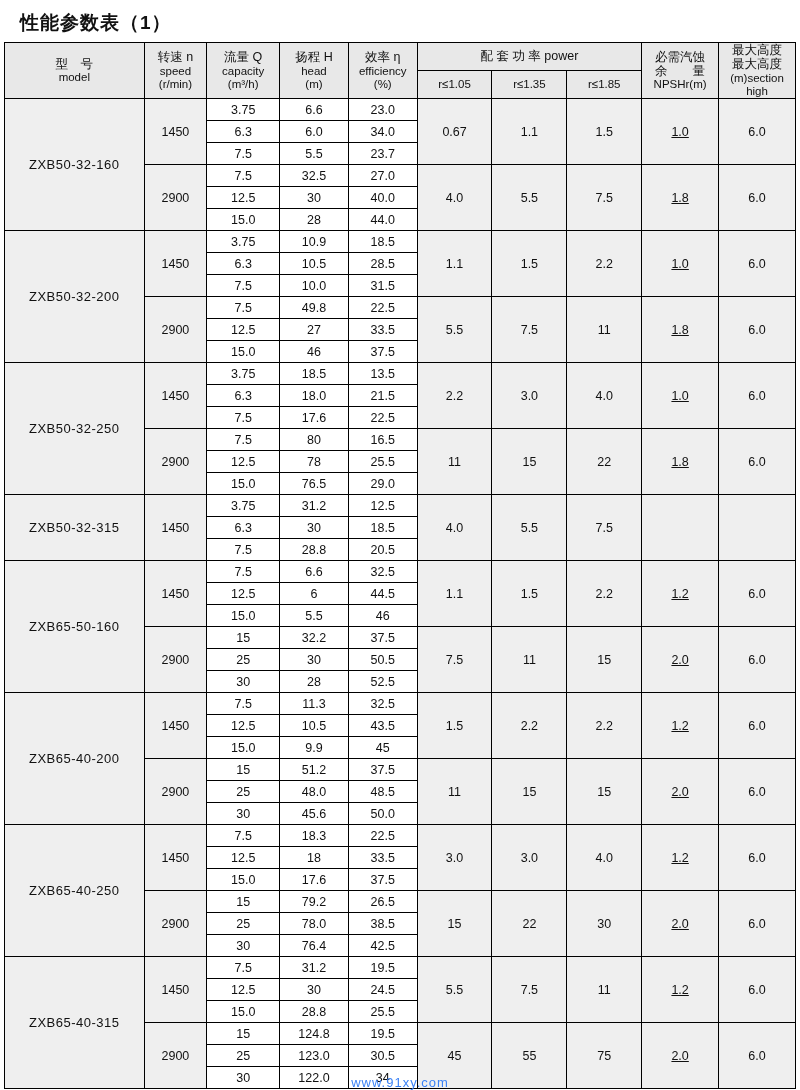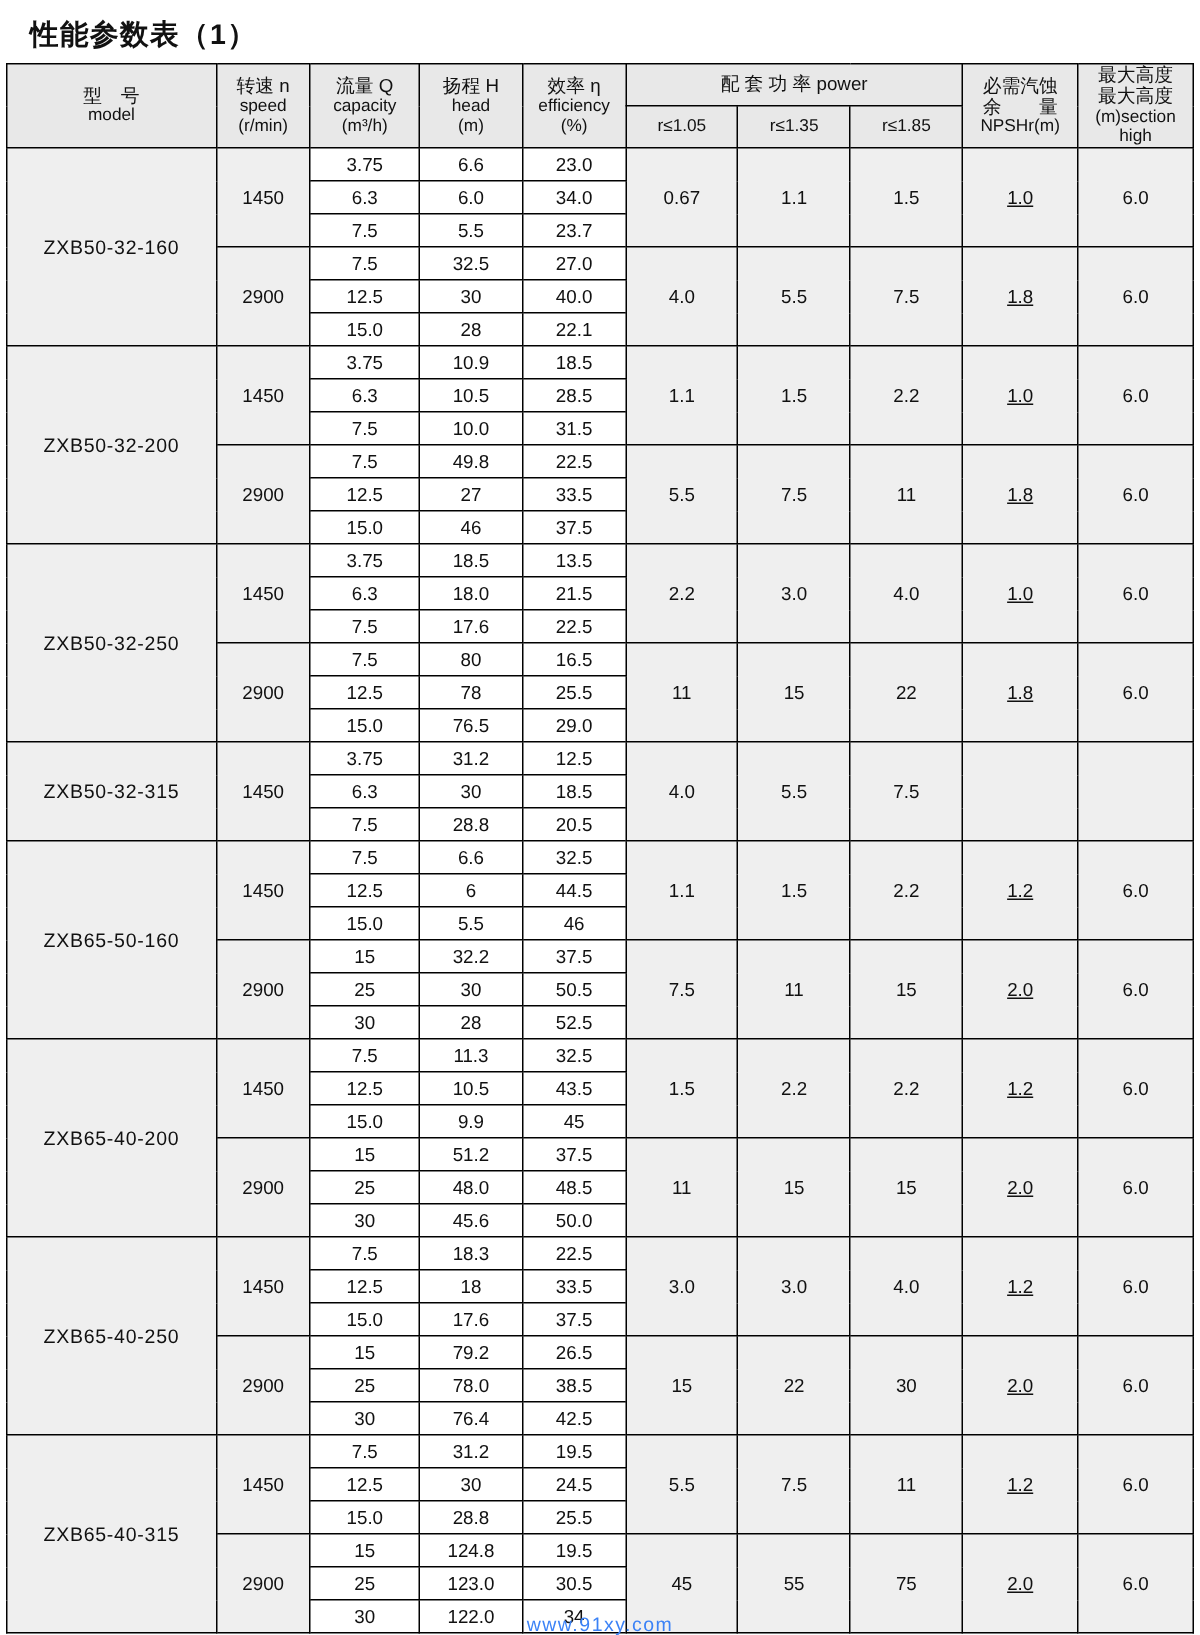--- a/index.html
+++ b/index.html
@@ -169,21 +169,21 @@
         <td rowspan="3" class="sect-cell">6.0</td>
       </tr>
       <tr>
         <td class="white">12.5</td>
         <td class="white">30</td>
         <td class="white">40.0</td>
       </tr>
       <tr>
         <td class="white">15.0</td>
         <td class="white">28</td>
-        <td class="white">22.1</td>
+        <td class="white">44.0</td>
       </tr>
       <tr class="shade">
         <td rowspan="6" class="model-cell">ZXB50-32-200</td>
         <td rowspan="3" class="speed-cell">1450</td>
         <td class="white">3.75</td>
         <td class="white">10.9</td>
         <td class="white">18.5</td>
         <td rowspan="3" class="pow-cell">1.1</td>
         <td rowspan="3" class="pow-cell">1.5</td>
         <td rowspan="3" class="pow-cell">2.2</td>

